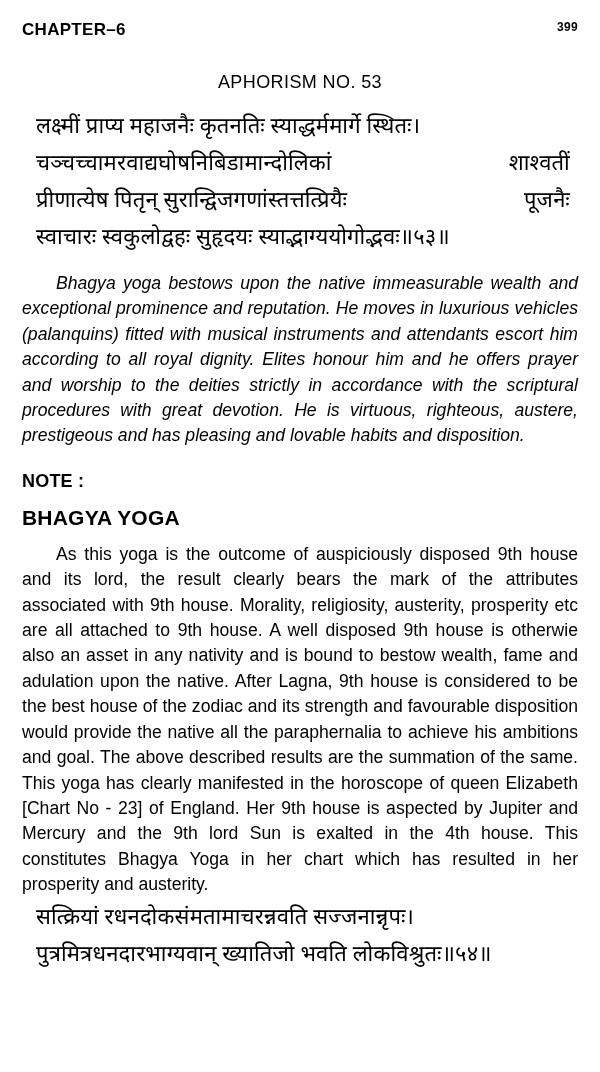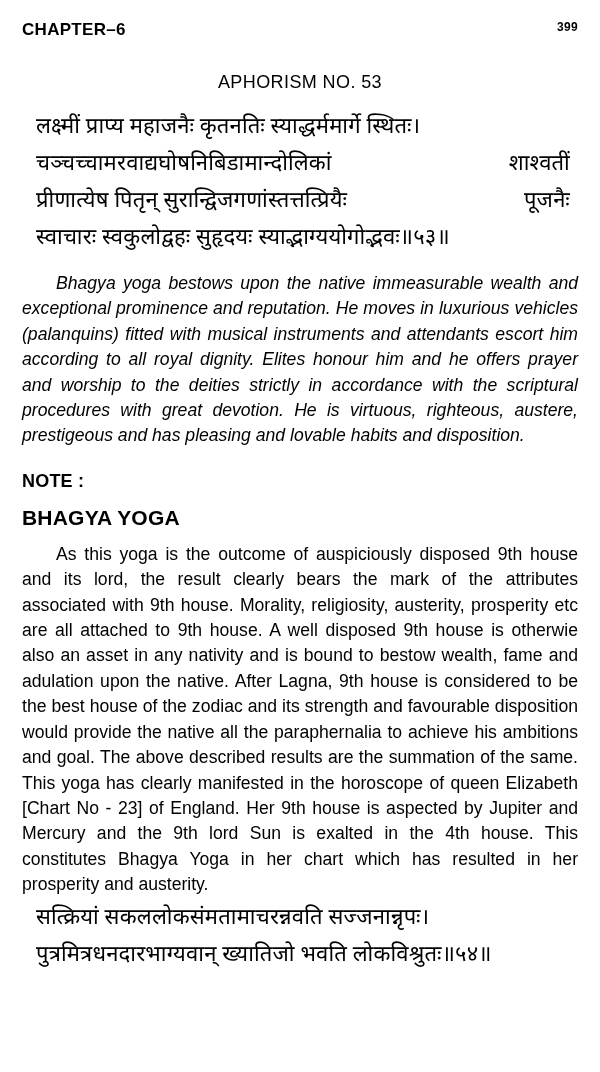--- a/index.html
+++ b/index.html
@@ -160,18 +160,18 @@
     <p class="para italic indent translation">Bhagya yoga bestows upon the native immeasurable wealth and exceptional prominence and reputation. He moves in luxurious vehicles (palanquins) fitted with musical instruments and attendants escort him according to all royal dignity. Elites honour him and he offers prayer and worship to the deities strictly in accordance with the scriptural procedures with great devotion. He is virtuous, righteous, austere, prestigeous and has pleasing and lovable habits and disposition.</p>
 
     <div class="note-label">NOTE :</div>
 
     <h2 class="section-heading">BHAGYA YOGA</h2>
 
     <p class="para indent body-note">As this yoga is the outcome of auspiciously disposed 9th house and its lord, the result clearly bears the mark of the attributes associated with 9th house. Morality, religiosity, austerity, prosperity etc are all attached to 9th house. A well disposed 9th house is otherwie also an asset in any nativity and is bound to bestow wealth, fame and adulation upon the native. After Lagna, 9th house is considered to be the best house of the zodiac and its strength and favourable disposition would provide the native all the paraphernalia to achieve his ambitions and goal. The above described results are the summation of the same. This yoga has clearly manifested in the horoscope of queen Elizabeth [Chart No - 23] of England. Her 9th house is aspected by Jupiter and Mercury and the 9th lord Sun is exalted in the 4th house. This constitutes Bhagya Yoga in her chart which has resulted in her prosperity and austerity.</p>
 
 
     <div class="verse verse-block-2">
-      <div class="verse-line">सत्क्रियां सकललोकसंमतामाचरन्नवति सज्जनान्नृपः।</div>
+      <div class="verse-line">सत्क्रियां रधनदोकसंमतामाचरन्नवति सज्जनान्नृपः।</div>
       <div class="verse-line">पुत्रमित्रधनदारभाग्यवान् ख्यातिजो भवति लोकविश्रुतः॥५४॥</div>
     </div>
 
   </div>
 </div>
 
 </body></html>

